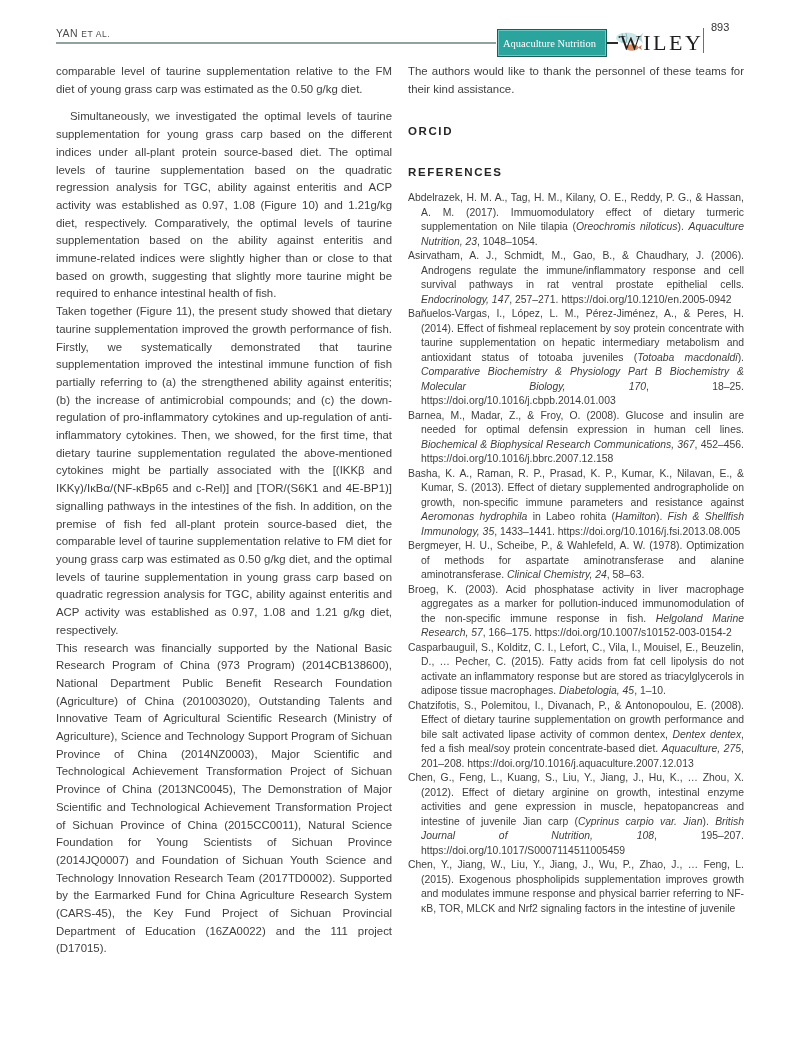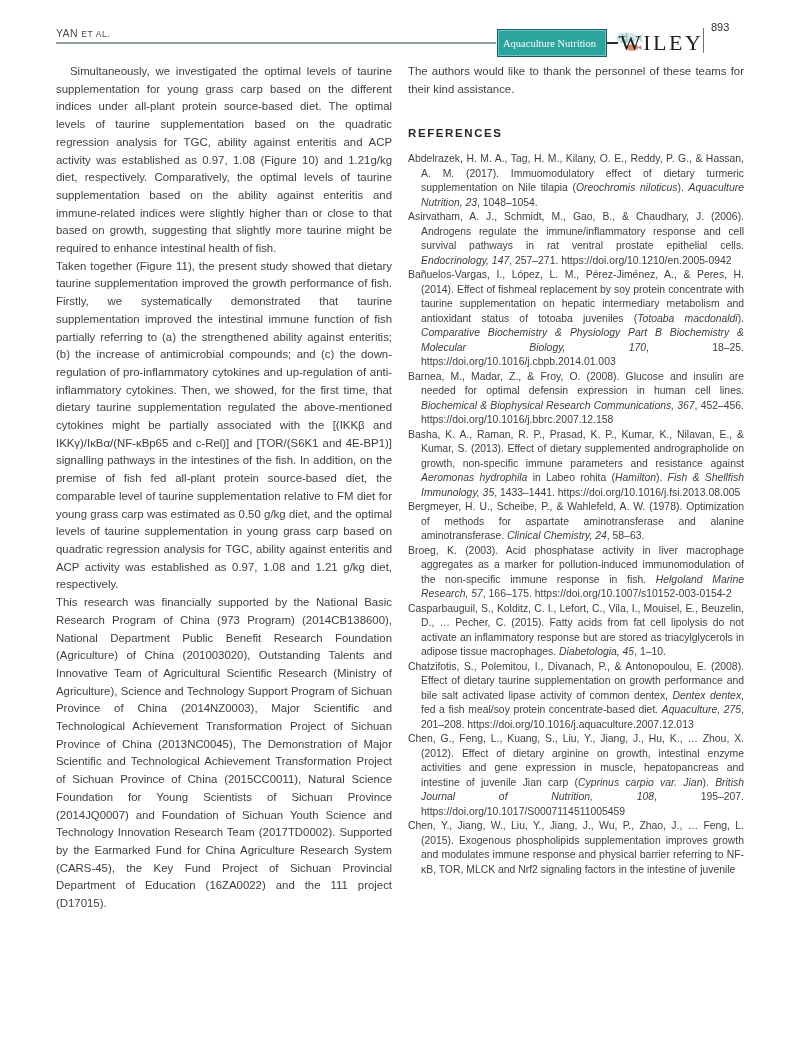--- a/index.html
+++ b/index.html
@@ -20,21 +20,21 @@
   .badge-text { color:#ffffff; font-family:"Liberation Serif", serif; font-size:10.5px; white-space:nowrap; }
   .badge-fish { flex:0 0 auto; }
   .badge-dash { position:absolute; left:607px; top:42px; width:11px; height:2px; background:#2b2b2b; }
   .wiley { position:absolute; left:620px; top:30px; font-family:"Liberation Serif", serif; font-size:22px; letter-spacing:2.5px; color:#1f1f1f; }
   .pn-rule { position:absolute; left:703px; top:28px; width:1px; height:25px; background:#6f6f6f; }
   .page-number { position:absolute; left:711px; top:21px; font-size:11px; color:#333; }
   
   .columns { position:absolute; top:63px; left:56px; width:688px; display:flex; gap:16px; }
   .col { width:336px; }
   p.body { font-size:11.4px; line-height:17.7px; text-align:justify; color:#3e3e3e; }
-  p.indent { text-indent:14px; }
+  p.indent { text-indent:14px;margin-top:10px; }
   h2.section { font-size:14px; font-weight:bold; letter-spacing:2.5px; color:#262626; margin:43px 0 23px; }
   h2.section .sep { font-weight:normal; margin:0 9px; color:#262626; }
   h3.sub { font-size:11.5px; font-weight:bold; letter-spacing:1.6px; color:#262626; }
   .mt-lg { margin:43px 0 21px; }
   .mt-sm { margin:27px 0 12px; }
   .mt-md { margin:29px 0 13px; }
   
   .orcid-line { font-size:11.4px; display:flex; align-items:center; gap:5px; }
   .orcid-author { font-style:italic; color:#3e3e3e; }
   .orcid-icon {
@@ -70,32 +70,34 @@
     </span>
   </div>
   <div class="badge-dash"></div>
   <div class="wiley">WILEY</div>
   <div class="pn-rule"></div>
   <div class="page-number">893</div>
 
   <div class="columns">
 
     <div class="col">
+      <p class="body">comparable level of taurine supplementation relative to the FM diet of young grass carp was estimated as the 0.50 g/kg diet.</p>
       <p class="body indent">Simultaneously, we investigated the optimal levels of taurine supplementation for young grass carp based on the different indices under all-plant protein source-based diet. The optimal levels of taurine supplementation based on the quadratic regression analysis for TGC, ability against enteritis and ACP activity was established as 0.97, 1.08 (Figure 10) and 1.21g/kg diet, respectively. Comparatively, the optimal levels of taurine supplementation based on the ability against enteritis and immune-related indices were slightly higher than or close to that based on growth, suggesting that slightly more taurine might be required to enhance intestinal health of fish.</p>
 
 
       <p class="body">Taken together (Figure 11), the present study showed that dietary taurine supplementation improved the growth performance of fish. Firstly, we systematically demonstrated that taurine supplementation improved the intestinal immune function of fish partially referring to (a) the strengthened ability against enteritis; (b) the increase of antimicrobial compounds; and (c) the down-regulation of pro-inflammatory cytokines and up-regulation of anti-inflammatory cytokines. Then, we showed, for the first time, that dietary taurine supplementation regulated the above-mentioned cytokines might be partially associated with the [(IKKβ and IKKγ)/IκBα/(NF-κBp65 and c-Rel)] and [TOR/(S6K1 and 4E-BP1)] signalling pathways in the intestines of the fish. In addition, on the premise of fish fed all-plant protein source-based diet, the comparable level of taurine supplementation relative to FM diet for young grass carp was estimated as 0.50 g/kg diet, and the optimal levels of taurine supplementation in young grass carp based on quadratic regression analysis for TGC, ability against enteritis and ACP activity was established as 0.97, 1.08 and 1.21 g/kg diet, respectively.</p>
 
 
       <p class="body">This research was financially supported by the National Basic Research Program of China (973 Program) (2014CB138600), National Department Public Benefit Research Foundation (Agriculture) of China (201003020), Outstanding Talents and Innovative Team of Agricultural Scientific Research (Ministry of Agriculture), Science and Technology Support Program of Sichuan Province of China (2014NZ0003), Major Scientific and Technological Achievement Transformation Project of Sichuan Province of China (2013NC0045), The Demonstration of Major Scientific and Technological Achievement Transformation Project of Sichuan Province of China (2015CC0011), Natural Science Foundation for Young Scientists of Sichuan Province (2014JQ0007) and Foundation of Sichuan Youth Science and Technology Innovation Research Team (2017TD0002). Supported by the Earmarked Fund for China Agriculture Research System (CARS-45), the Key Fund Project of Sichuan Provincial Department of Education (16ZA0022) and the 111 project (D17015).</p>
     </div>
 
     <div class="col">
       <p class="body">The authors would like to thank the personnel of these teams for their kind assistance.</p>
 
+      <h3 class="sub mt-sm">ORCID</h3>
 
 
       <h3 class="sub mt-md">REFERENCES</h3>
 
       <div class="refs">
           <div class="ref"><span>Abdelrazek, H. M. A., Tag, H. M., Kilany, O. E., Reddy, P. G., &amp; Hassan, A. M. (2017). Immuomodulatory effect of dietary turmeric supplementation on Nile tilapia (</span><i>Oreochromis niloticus</i><span>). </span><i>Aquaculture Nutrition, 23</i><span>, 1048–1054.</span></div>
           <div class="ref"><span>Asirvatham, A. J., Schmidt, M., Gao, B., &amp; Chaudhary, J. (2006). Androgens regulate the immune/inflammatory response and cell survival pathways in rat ventral prostate epithelial cells. </span><i>Endocrinology, 147</i><span>, 257–271. https://doi.org/10.1210/en.2005-0942</span></div>
           <div class="ref"><span>Bañuelos-Vargas, I., López, L. M., Pérez-Jiménez, A., &amp; Peres, H. (2014). Effect of fishmeal replacement by soy protein concentrate with taurine supplementation on hepatic intermediary metabolism and antioxidant status of totoaba juveniles (</span><i>Totoaba macdonaldi</i><span>). </span><i>Comparative Biochemistry &amp; Physiology Part B Biochemistry &amp; Molecular Biology, 170</i><span>, 18–25. https://doi.org/10.1016/j.cbpb.2014.01.003</span></div>
           <div class="ref"><span>Barnea, M., Madar, Z., &amp; Froy, O. (2008). Glucose and insulin are needed for optimal defensin expression in human cell lines. </span><i>Biochemical &amp; Biophysical Research Communications, 367</i><span>, 452–456. https://doi.org/10.1016/j.bbrc.2007.12.158</span></div>
           <div class="ref"><span>Basha, K. A., Raman, R. P., Prasad, K. P., Kumar, K., Nilavan, E., &amp; Kumar, S. (2013). Effect of dietary supplemented andrographolide on growth, non-specific immune parameters and resistance against </span><i>Aeromonas hydrophila</i><span> in Labeo rohita (</span><i>Hamilton</i><span>). </span><i>Fish &amp; Shellfish Immunology, 35</i><span>, 1433–1441. https://doi.org/10.1016/j.fsi.2013.08.005</span></div>

